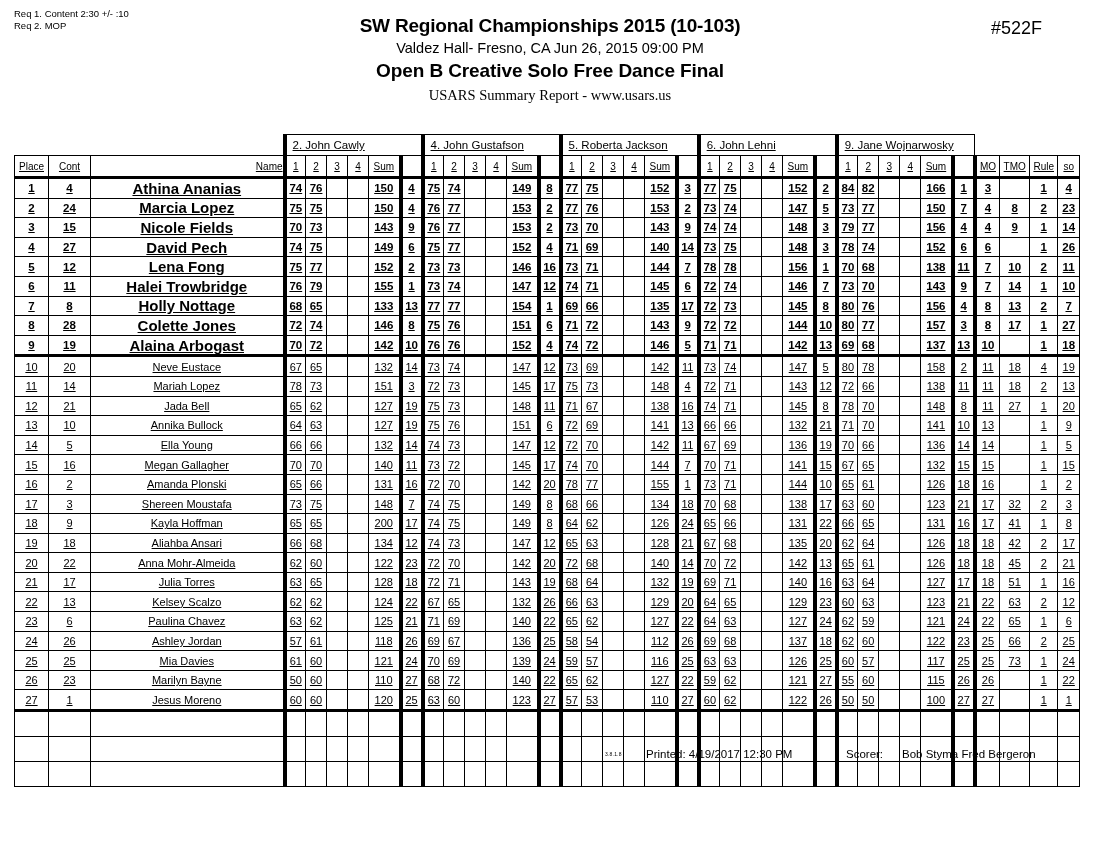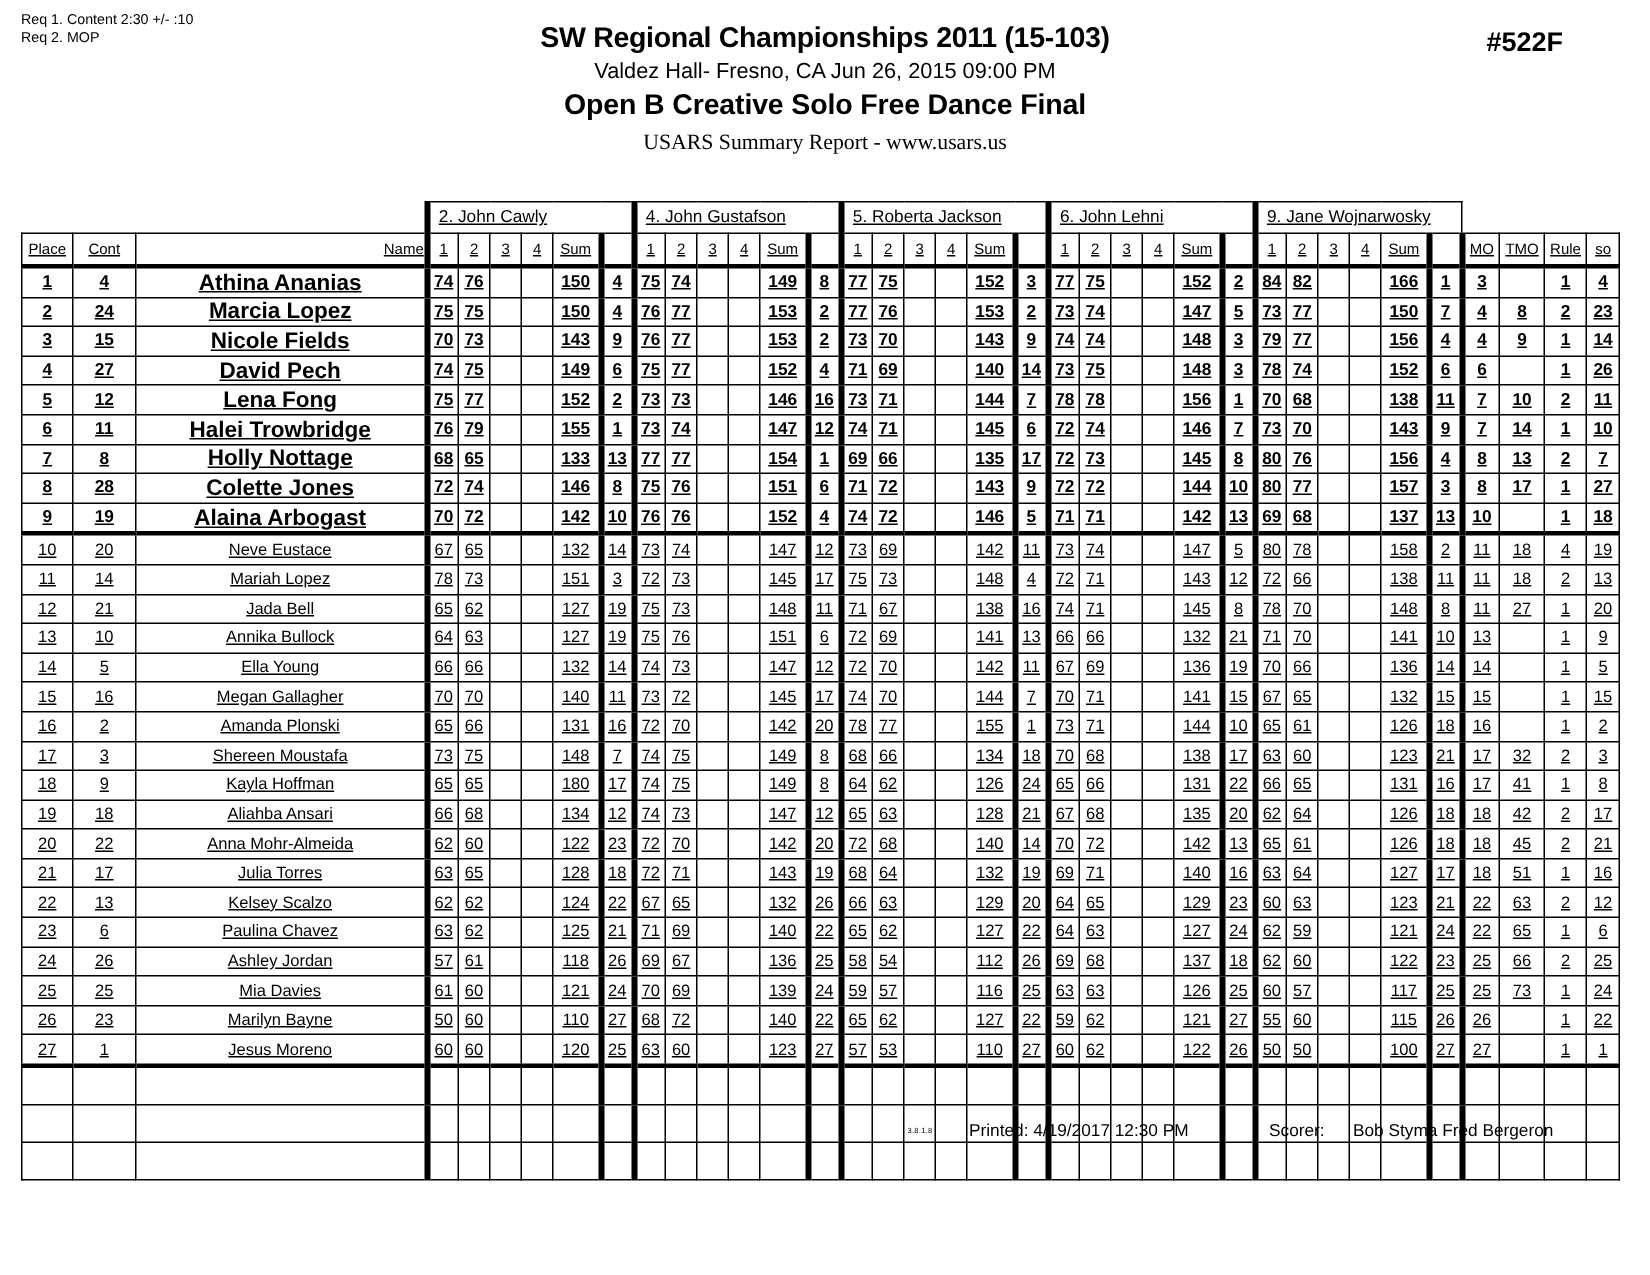--- a/index.html
+++ b/index.html
@@ -56,21 +56,21 @@
   #report-line {
     font-size: 14.5px;
     line-height: 22px;
     font-family: Liberation Serif, serif;
   }
   #event-number {
     position: absolute;
     right: 58px;
     top: 18px;
     font-size: 18px;
-    font-weight: bold;
+    font-weight: normal;
   }
 
   
   #sheet {
     position: absolute;
     left: 14px;
     top: 134px;
     width: 1035px;
     text-decoration: underline;
   }
@@ -173,21 +173,21 @@
 <body>
 
 <div id="top-area">
 
   <div id="req-block">
     <div>Req  1.  Content 2:30 +/- :10</div>
     <div>Req  2.  MOP</div>
   </div>
 
   <div id="title-block">
-    <div id="event-title">SW Regional Championships 2011 (15-103)</div>
+    <div id="event-title">SW Regional Championships 2015 (10-103)</div>
     <div id="venue-line">Valdez Hall- Fresno, CA  Jun 26, 2015  09:00 PM</div>
     <div id="division-title">Open B Creative Solo Free Dance Final</div>
     <div id="report-line">USARS Summary Report - www.usars.us</div>
   </div>
 
   <div id="event-number">#522F</div>
 </div>
 
 <div id="sheet">
   <table class="grid">
@@ -943,21 +943,21 @@
           <td class="so">3</td>
         </tr>
         <tr class="">
           <td class="place">18</td>
           <td class="cont">9</td>
           <td class="name">Kayla Hoffman</td>
           <td class="sc tk-l">65</td>
           <td class="sc">65</td>
           <td class="sc"></td>
           <td class="sc"></td>
-          <td class="sum">180</td>
+          <td class="sum">200</td>
           <td class="ord tk-l tk-r">17</td>
           <td class="sc tk-l">74</td>
           <td class="sc">75</td>
           <td class="sc"></td>
           <td class="sc"></td>
           <td class="sum">149</td>
           <td class="ord tk-l tk-r">8</td>
           <td class="sc tk-l">64</td>
           <td class="sc">62</td>
           <td class="sc"></td>

